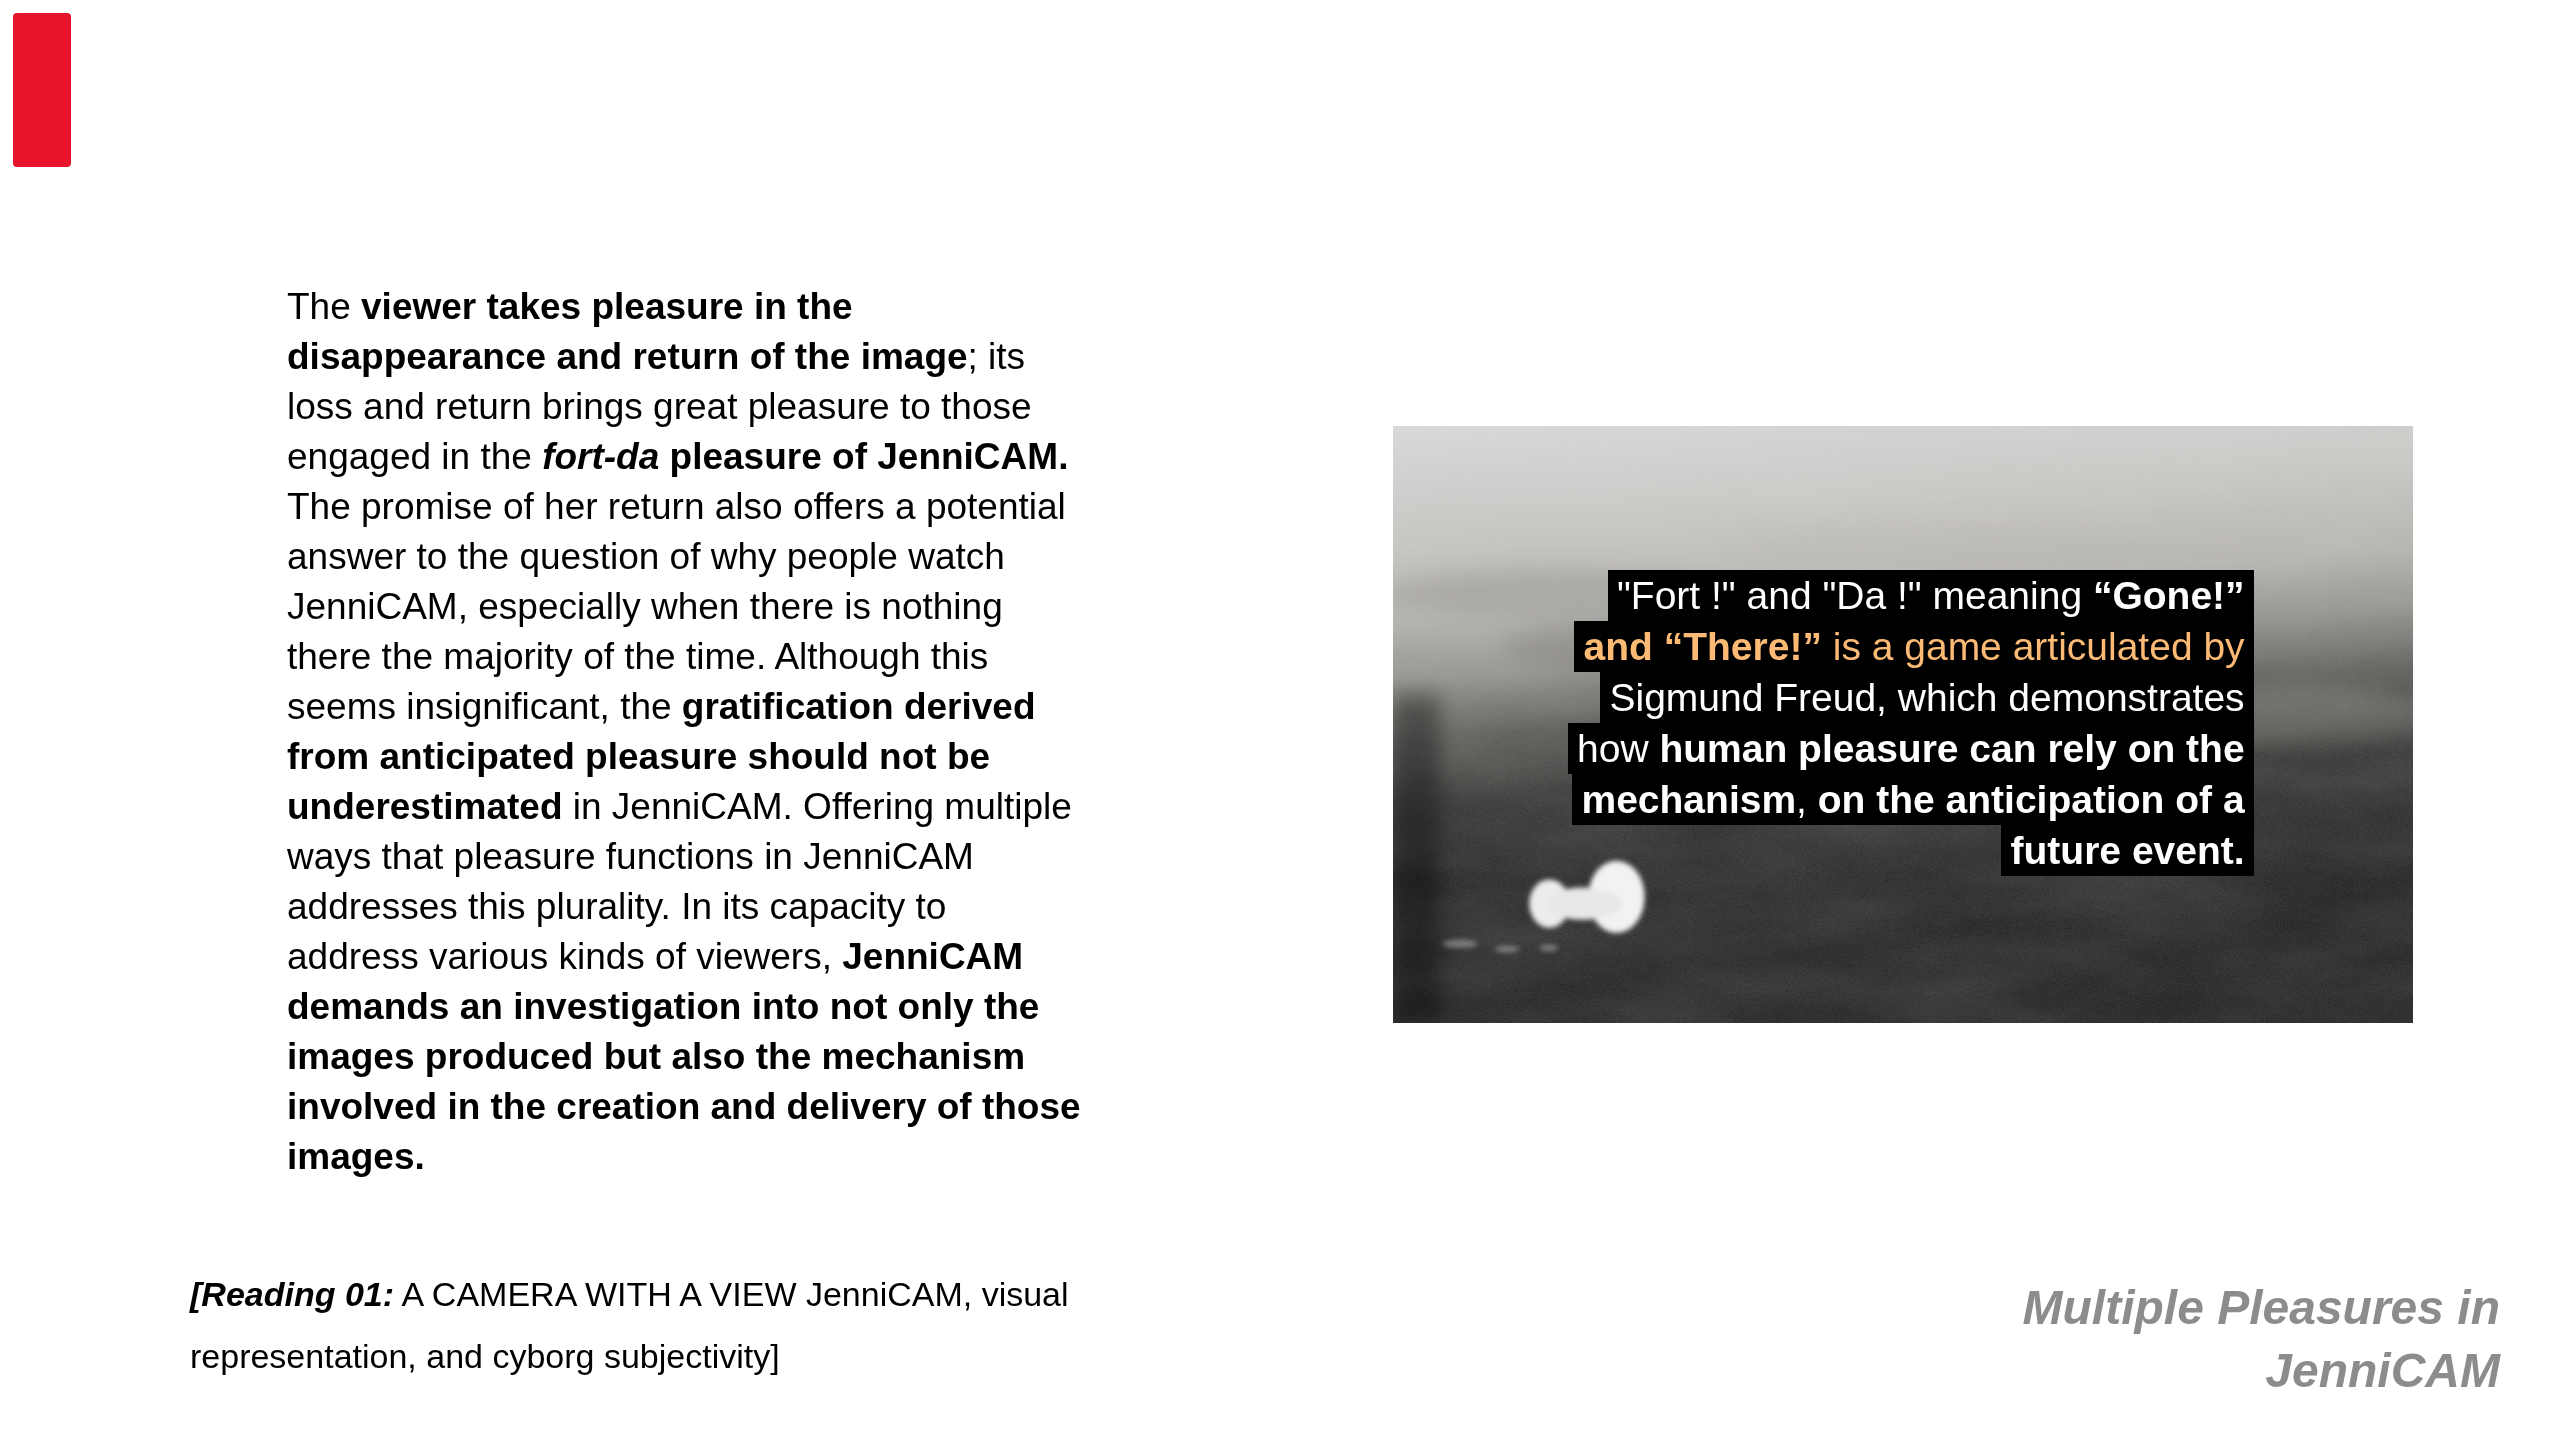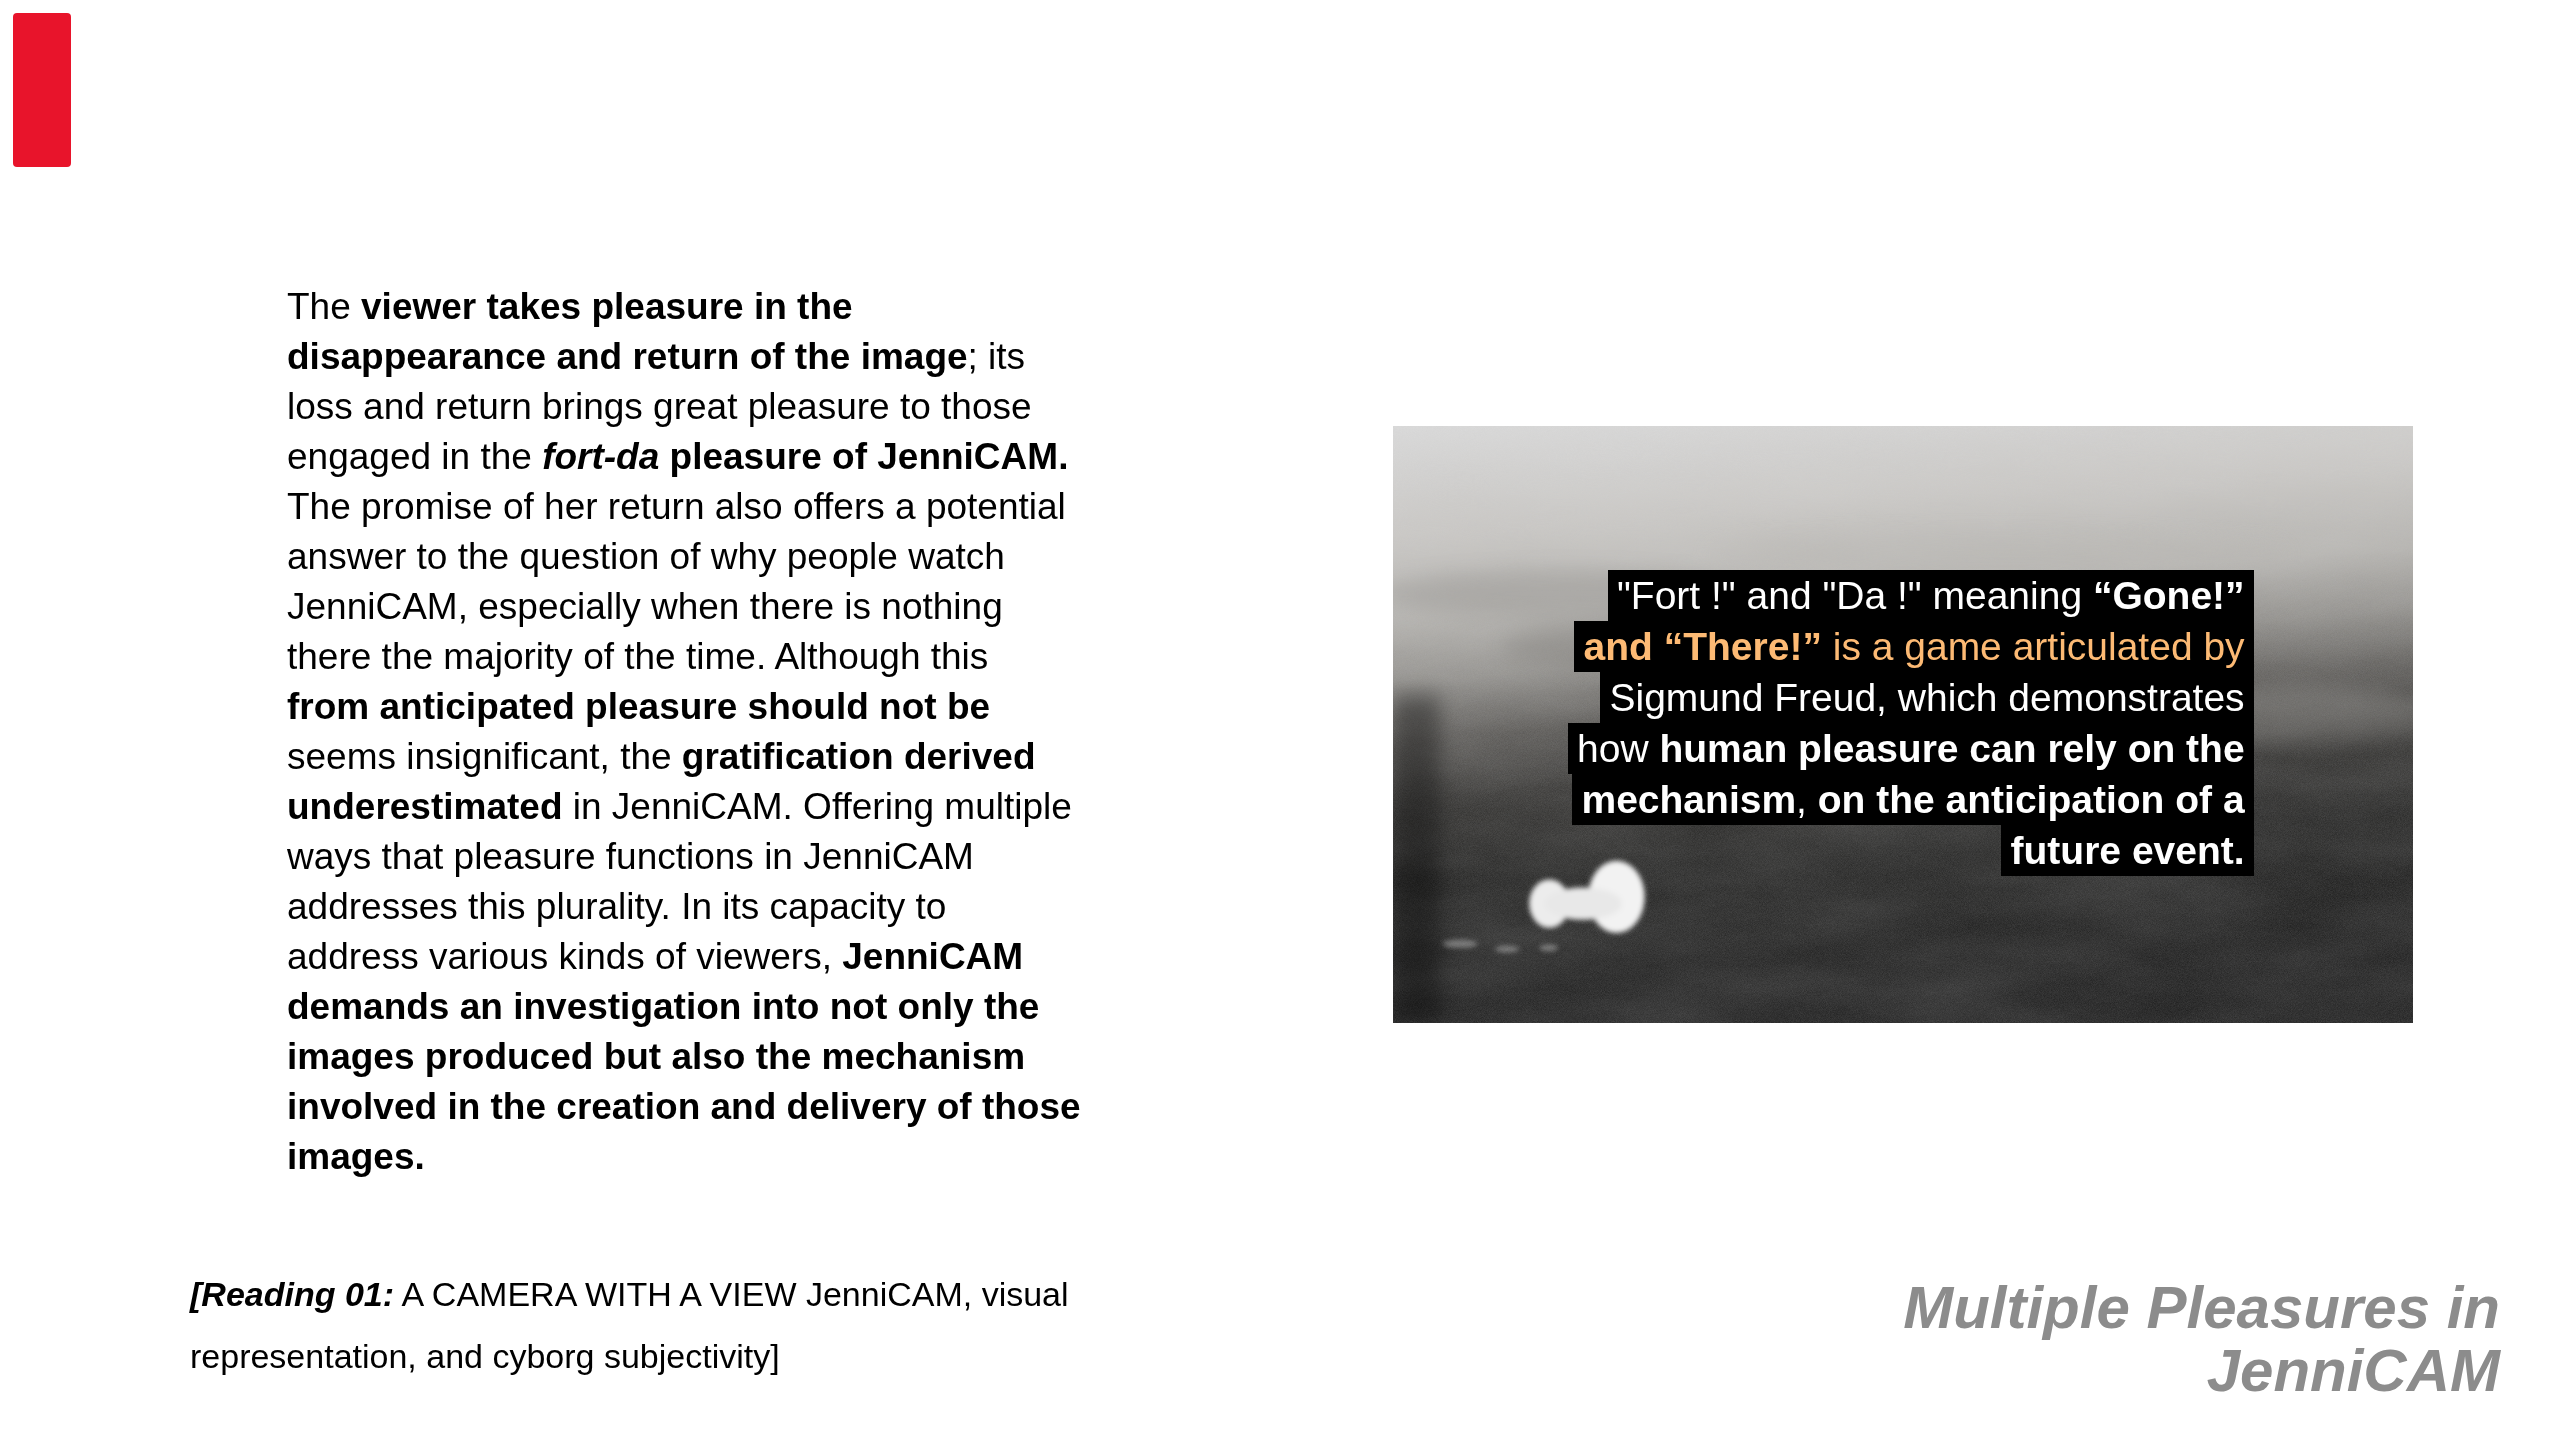--- a/index.html
+++ b/index.html
@@ -63,21 +63,21 @@
     position: absolute;
     left: 190px; top: 1263px;
     font-size: 34px;
     line-height: 62px;
   }
   .caption .line { white-space: pre; }
 
   .title {
     position: absolute;
     top: 1276px; right: 76px;
-    font-size: 60px;
+    font-size: 48px;
     line-height: 63px;
     font-weight: 700;
     font-style: italic;
     text-align: right;
     color: #8c8c8c;
   }
 </style>
 </head>
 <body>
 
@@ -87,22 +87,22 @@
 
   <div class="paragraph" style="color: rgb(0, 0, 0);">
       <div class="line"><span>The </span><span class="seg-b">viewer takes pleasure in the</span></div>
       <div class="line"><span class="seg-b">disappearance and return of the image</span><span>; its</span></div>
       <div class="line"><span>loss and return brings great pleasure to those</span></div>
       <div class="line"><span>engaged in the </span><span class="seg-b seg-i">fort-da</span><span class="seg-b"> pleasure of JenniCAM.</span></div>
       <div class="line"><span>The promise of her return also offers a potential</span></div>
       <div class="line"><span>answer to the question of why people watch</span></div>
       <div class="line"><span>JenniCAM, especially when there is nothing</span></div>
       <div class="line"><span>there the majority of the time. Although this</span></div>
+      <div class="line"><span>seems insignificant, the </span><span class="seg-b">gratification derived</span></div>
       <div class="line"><span class="seg-b">from anticipated pleasure should not be</span></div>
-      <div class="line"><span>seems insignificant, the </span><span class="seg-b">gratification derived</span></div>
       <div class="line"><span class="seg-b">underestimated</span><span> in JenniCAM. Offering multiple</span></div>
       <div class="line"><span>ways that pleasure functions in JenniCAM</span></div>
       <div class="line"><span>addresses this plurality. In its capacity to</span></div>
       <div class="line"><span>address various kinds of viewers, </span><span class="seg-b">JenniCAM</span></div>
       <div class="line"><span class="seg-b">demands an investigation into not only the</span></div>
       <div class="line"><span class="seg-b">images produced but also the mechanism</span></div>
       <div class="line"><span class="seg-b">involved in the creation and delivery of those</span></div>
       <div class="line"><span class="seg-b">images.</span></div>
     </div>
 

